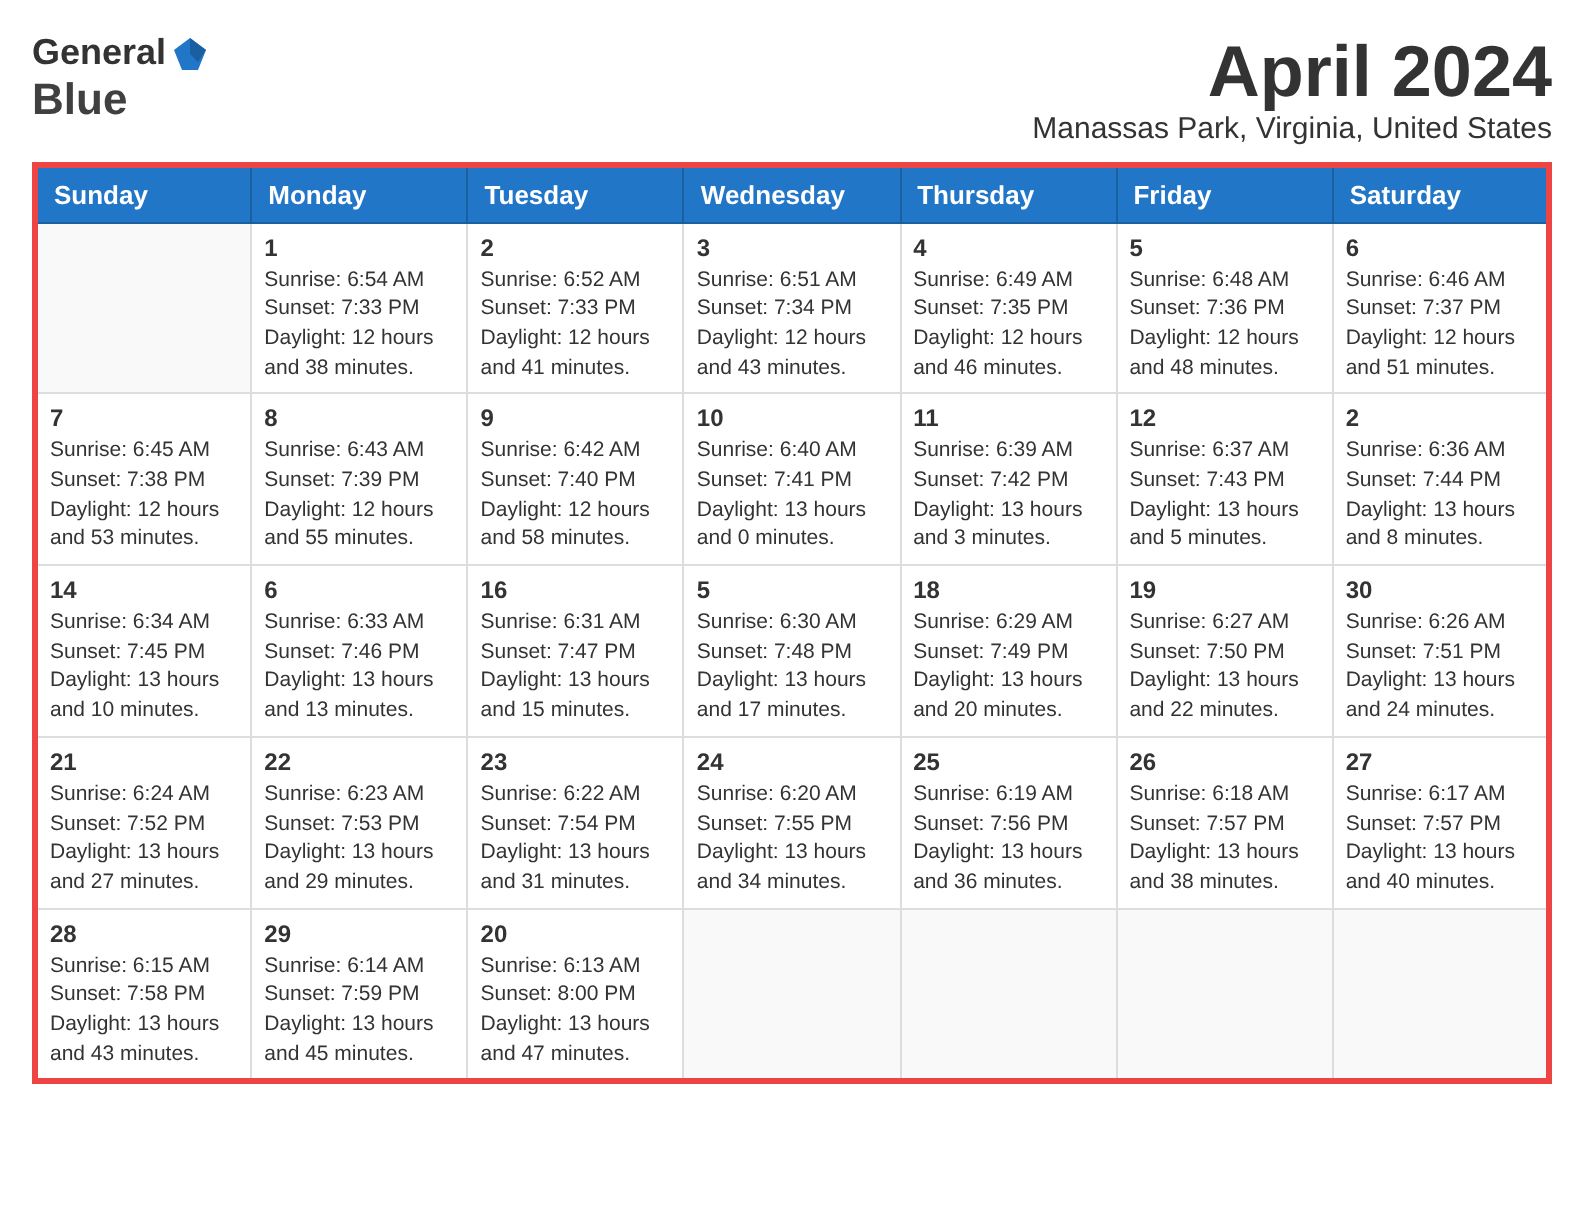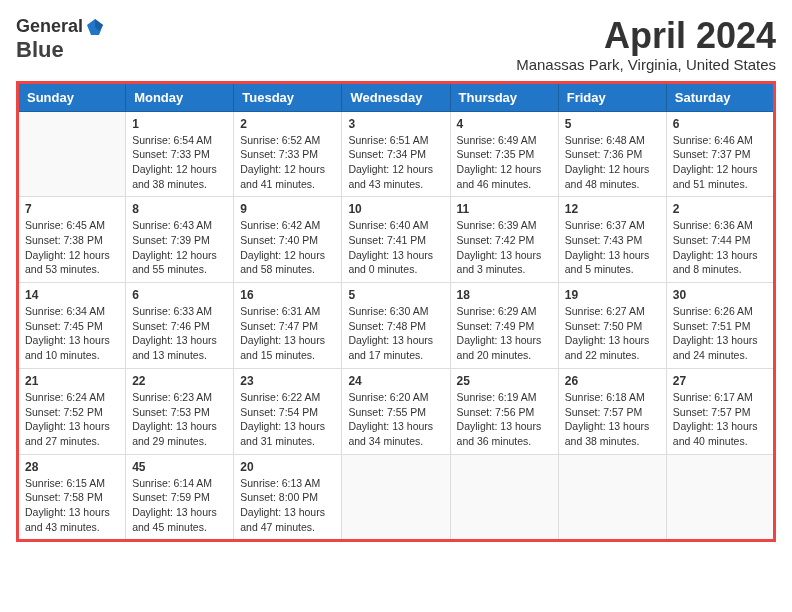--- a/index.html
+++ b/index.html
@@ -244,21 +244,21 @@
           <span class="day-number">27</span>
           <div class="day-info">Sunrise: 6:17 AM<br>Sunset: 7:57 PM<br>Daylight: 13 hours and 40 minutes.</div>
         </td>
       </tr>
       <tr class="week-row">
         <td>
           <span class="day-number">28</span>
           <div class="day-info">Sunrise: 6:15 AM<br>Sunset: 7:58 PM<br>Daylight: 13 hours and 43 minutes.</div>
         </td>
         <td>
-          <span class="day-number">45</span>
+          <span class="day-number">29</span>
           <div class="day-info">Sunrise: 6:14 AM<br>Sunset: 7:59 PM<br>Daylight: 13 hours and 45 minutes.</div>
         </td>
         <td>
           <span class="day-number">20</span>
           <div class="day-info">Sunrise: 6:13 AM<br>Sunset: 8:00 PM<br>Daylight: 13 hours and 47 minutes.</div>
         </td>
         <td class="empty-cell"></td>
         <td class="empty-cell"></td>
         <td class="empty-cell"></td>
         <td class="empty-cell"></td>

